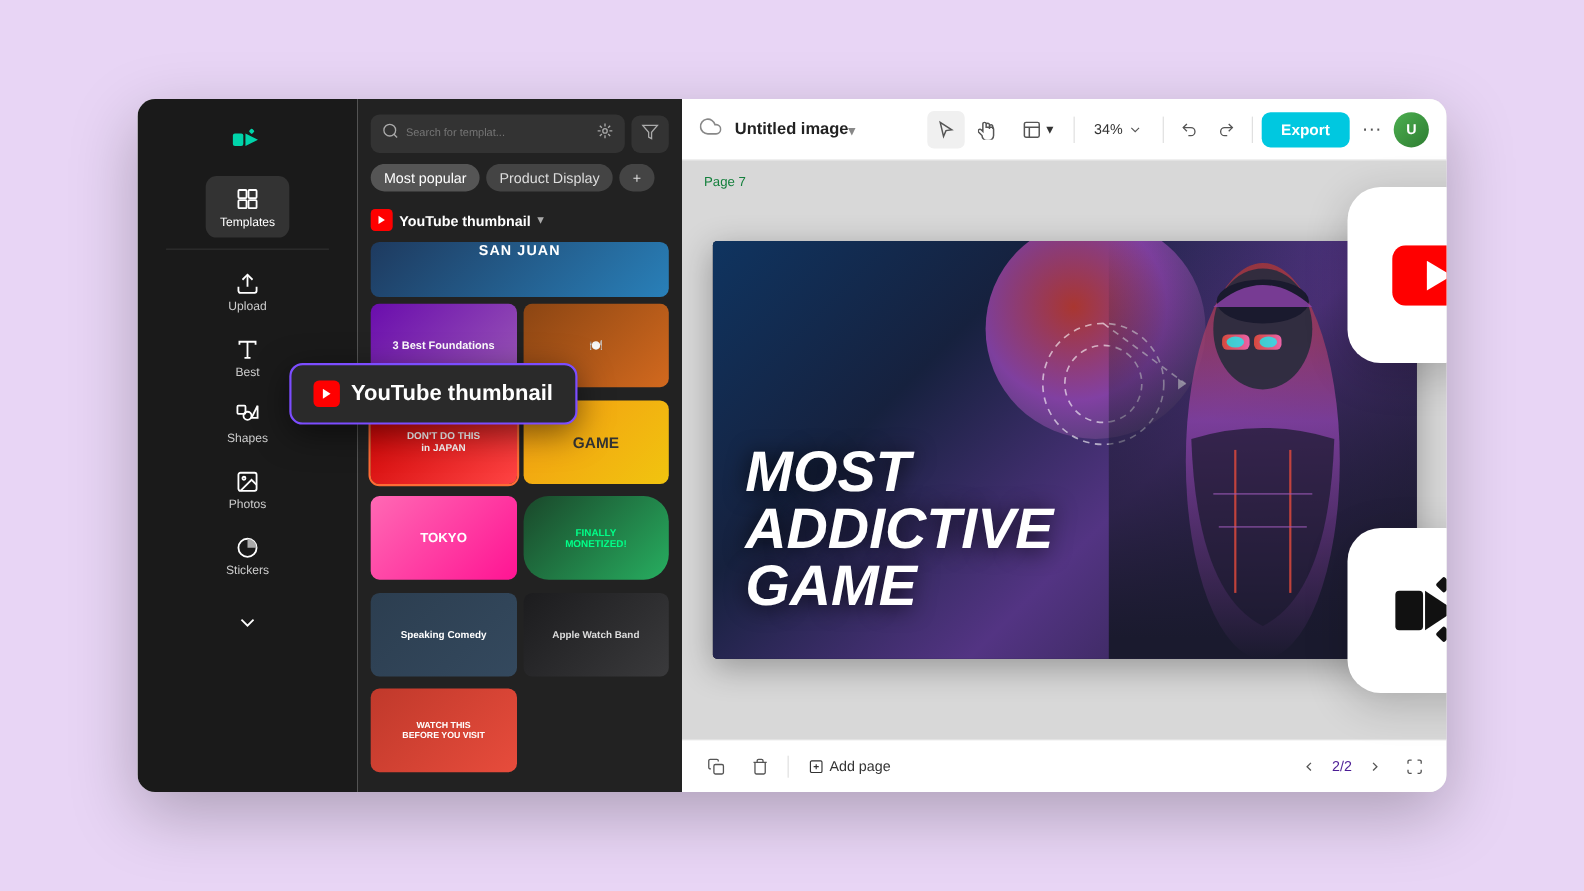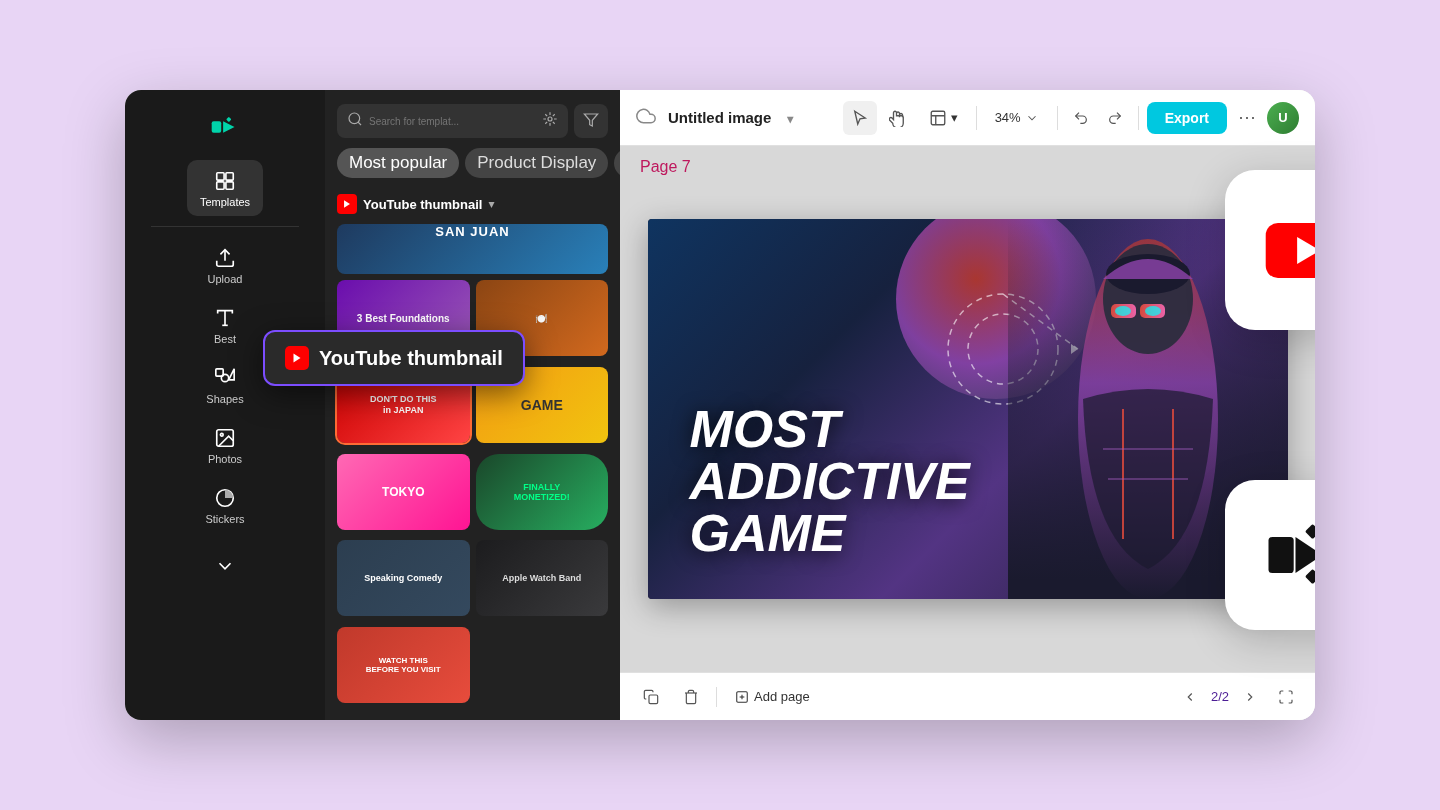--- a/index.html
+++ b/index.html
@@ -156,21 +156,21 @@
     .template-tags {
       display: flex;
       gap: 6px;
       padding: 0 12px 10px;
       overflow: hidden;
     }
 
     .tag {
       background: #444;
       color: #ddd;
-      font-size: 17px;
+      font-size: 13px;
       padding: 5px 12px;
       border-radius: 20px;
       cursor: pointer;
       white-space: nowrap;
     }
 
     .tag.active {
       background: #555;
       color: #fff;
     }
@@ -326,21 +326,21 @@
       width: 20px; height: 20px;
       stroke: #888; fill: none; stroke-width: 1.8;
     }
 
     .doc-title {
       font-size: 15px;
       font-weight: 600;
       color: #222;
       display: flex;
       align-items: flex-end;
-      gap: 16px;
+      gap: 0;
       cursor: pointer;
     }
 
     .doc-title-chevron {
       color: #888;
       font-size: 12px;
     }
 
     .topbar-sep { flex: 1; }
 
@@ -471,22 +471,22 @@
       justify-content: center;
       background: #d8d8d8;
       position: relative;
       overflow: hidden;
     }
 
     .page-label {
       position: absolute;
       top: 12px;
       left: 20px;
-      font-size: 16px;
-      color: #be185d;
+      font-size: 12px;
+      color: #15803d;
     }
 
     .canvas-content {
       width: 640px;
       height: 380px;
       background: #1a1a2e;
       border-radius: 4px;
       overflow: hidden;
       position: relative;
       box-shadow: 0 8px 30px rgba(0,0,0,0.3);
@@ -519,21 +519,20 @@
       top: 50px;
       width: 160px;
       height: 160px;
     }
 
     .canvas-text-block {
       position: absolute;
       left: 30px;
       bottom: 40px;
       z-index: 5;
-      margin-left: 12px;
     }
 
     .canvas-main-text {
       font-size: 52px;
       font-weight: 900;
       color: #fff;
       line-height: 1.0;
       text-transform: uppercase;
       font-style: italic;
       text-shadow: 0 2px 20px rgba(0,0,0,0.8);

